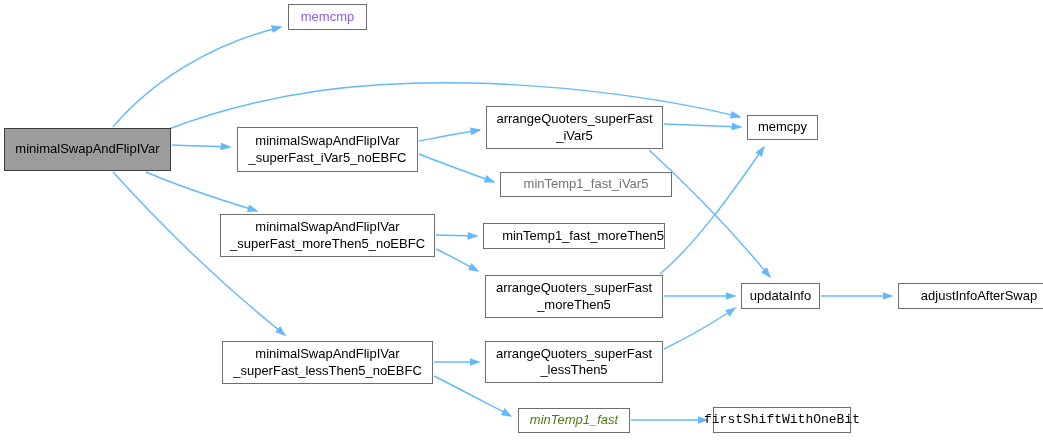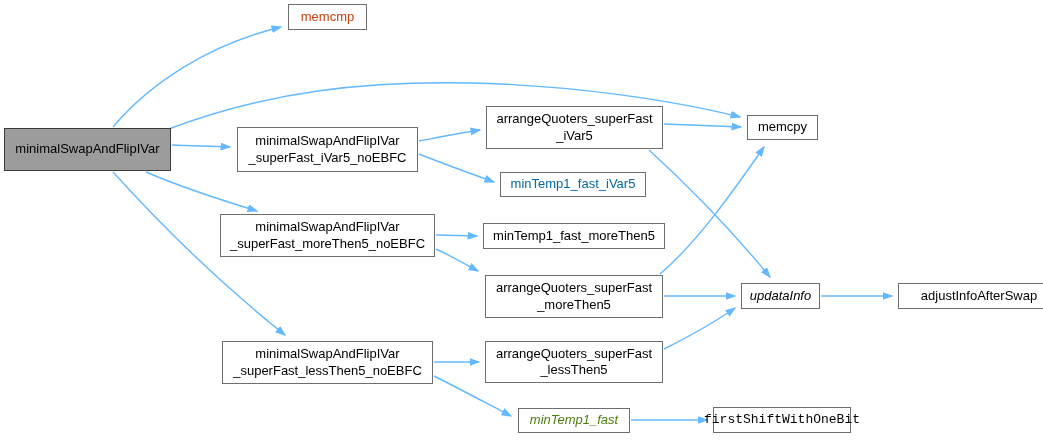--- a/index.html
+++ b/index.html
@@ -77,60 +77,60 @@
         <path d="M 664 296 L 735 296" class="edge" stroke="#63b8ff" marker-end="url(#arrowhead)"></path>
         <path d="M 664 349 C 690 336, 715 322, 735 308" class="edge" stroke="#63b8ff" marker-end="url(#arrowhead)"></path>
         <path d="M 821 296 L 892 296" class="edge" stroke="#63b8ff" marker-end="url(#arrowhead)"></path>
         <path d="M 631 420 L 707 420" class="edge" stroke="#63b8ff" marker-end="url(#arrowhead)"></path>
       </g>
   </svg>
   <div id="nodes-layer">
       <div class="node current" title="minimalSwapAndFlipIVar_superFast_all_noEBFC" style="left: 4px; top: 128px; width: 167px; height: 43px; background: rgb(156, 156, 156); border-color: rgb(60, 60, 60); color: rgb(0, 0, 0);">
         <span>minimalSwapAndFlipIVar</span>
       </div>
-      <div class="node" title="memcmp" style="left: 288px; top: 4px; width: 79px; height: 26px; background: rgb(255, 255, 255); border-color: rgb(110, 110, 110); color: #c2410c;">
+      <div class="node" title="memcmp" style="left: 288px; top: 4px; width: 79px; height: 26px; background: rgb(255, 255, 255); border-color: rgb(110, 110, 110); color: #8b5cf6;">
         <span>memcmp</span>
       </div>
       <div class="node" title="minimalSwapAndFlipIVar_superFast_iVar5_noEBFC" style="left: 237px; top: 127px; width: 181px; height: 45px; background: rgb(255, 255, 255); border-color: rgb(110, 110, 110); color: rgb(0, 0, 0);">
         <span>minimalSwapAndFlipIVar</span>
         <span>_superFast_iVar5_noEBFC</span>
       </div>
       <div class="node" title="arrangeQuoters_superFast_iVar5" style="left: 486px; top: 106px; width: 177px; height: 43px; background: rgb(255, 255, 255); border-color: rgb(110, 110, 110); color: rgb(0, 0, 0);">
         <span>arrangeQuoters_superFast</span>
         <span>_iVar5</span>
       </div>
-      <div class="node" title="minTemp1_fast_iVar5" style="left: 500px; top: 172px; width: 146px; height: 25px; background: rgb(255, 255, 255); border-color: rgb(110, 110, 110); color: #0369a1;">
+      <div class="node" title="minTemp1_fast_iVar5" style="left: 500px; top: 172px; width: 172px; height: 25px; background: rgb(255, 255, 255); border-color: rgb(110, 110, 110); color: #737373;">
         <span>minTemp1_fast_iVar5</span>
       </div>
       <div class="node" title="minimalSwapAndFlipIVar_superFast_moreThen5_noEBFC" style="left: 220px; top: 214px; width: 215px; height: 43px; background: rgb(255, 255, 255); border-color: rgb(110, 110, 110); color: rgb(0, 0, 0);">
         <span>minimalSwapAndFlipIVar</span>
         <span>_superFast_moreThen5_noEBFC</span>
       </div>
-      <div class="node" title="minTemp1_fast_moreThen5" style="left: 483px; top: 223px; width: 182px; height: 26px; background: rgb(255, 255, 255); border-color: rgb(110, 110, 110); color: rgb(0, 0, 0);">
+      <div class="node" title="minTemp1_fast_moreThen5" style="left: 483px; top: 223px; width: 182px; height: 26px; background: rgb(255, 255, 255); border-color: rgb(110, 110, 110); color: rgb(0, 0, 0); align-items: flex-end;">
         <span>minTemp1_fast_moreThen5</span>
       </div>
       <div class="node" title="arrangeQuoters_superFast_moreThen5" style="left: 485px; top: 275px; width: 178px; height: 43px; background: rgb(255, 255, 255); border-color: rgb(110, 110, 110); color: rgb(0, 0, 0);">
         <span>arrangeQuoters_superFast</span>
         <span>_moreThen5</span>
       </div>
       <div class="node" title="minimalSwapAndFlipIVar_superFast_lessThen5_noEBFC" style="left: 222px; top: 341px; width: 211px; height: 43px; background: rgb(255, 255, 255); border-color: rgb(110, 110, 110); color: rgb(0, 0, 0);">
         <span>minimalSwapAndFlipIVar</span>
         <span>_superFast_lessThen5_noEBFC</span>
       </div>
       <div class="node" title="arrangeQuoters_superFast_lessThen5" style="left: 485px; top: 341px; width: 178px; height: 42px; background: rgb(255, 255, 255); border-color: rgb(110, 110, 110); color: rgb(0, 0, 0);">
         <span>arrangeQuoters_superFast</span>
         <span>_lessThen5</span>
       </div>
       <div class="node" title="minTemp1_fast" style="left: 518px; top: 408px; width: 112px; height: 25px; background: rgb(255, 255, 255); border-color: rgb(110, 110, 110); color: #4d7c0f; font-style: italic;">
         <span>minTemp1_fast</span>
       </div>
       <div class="node" title="memcpy" style="left: 747px; top: 115px; width: 71px; height: 25px; background: rgb(255, 255, 255); border-color: rgb(110, 110, 110); color: rgb(0, 0, 0);">
         <span>memcpy</span>
       </div>
-      <div class="node" title="updataInfo" style="left: 741px; top: 283px; width: 79px; height: 26px; background: rgb(255, 255, 255); border-color: rgb(110, 110, 110); color: rgb(0, 0, 0); font-style: italic;">
+      <div class="node" title="updataInfo" style="left: 741px; top: 283px; width: 79px; height: 26px; background: rgb(255, 255, 255); border-color: rgb(110, 110, 110); color: rgb(0, 0, 0);">
         <span>updataInfo</span>
       </div>
       <div class="node" title="adjustInfoAfterSwap" style="left: 898px; top: 283px; width: 162px; height: 26px; background: rgb(255, 255, 255); border-color: rgb(110, 110, 110); color: rgb(0, 0, 0);">
         <span>adjustInfoAfterSwap</span>
       </div>
       <div class="node" title="firstShiftWithOneBit" style="left: 713px; top: 407px; width: 138px; height: 26px; background: rgb(255, 255, 255); border-color: rgb(110, 110, 110); color: rgb(0, 0, 0); font-family: Liberation Mono, monospace;">
         <span>firstShiftWithOneBit</span>
       </div>
     </div>
 </div>

